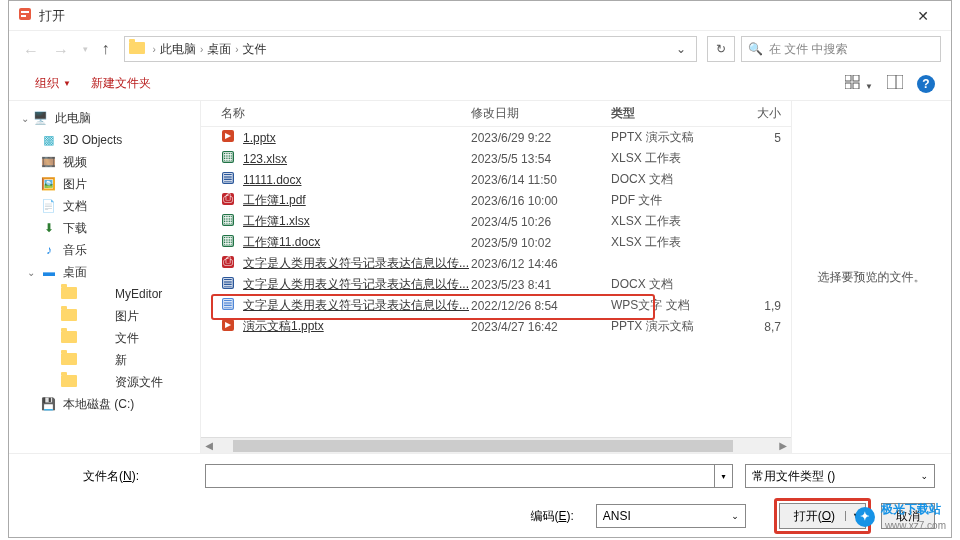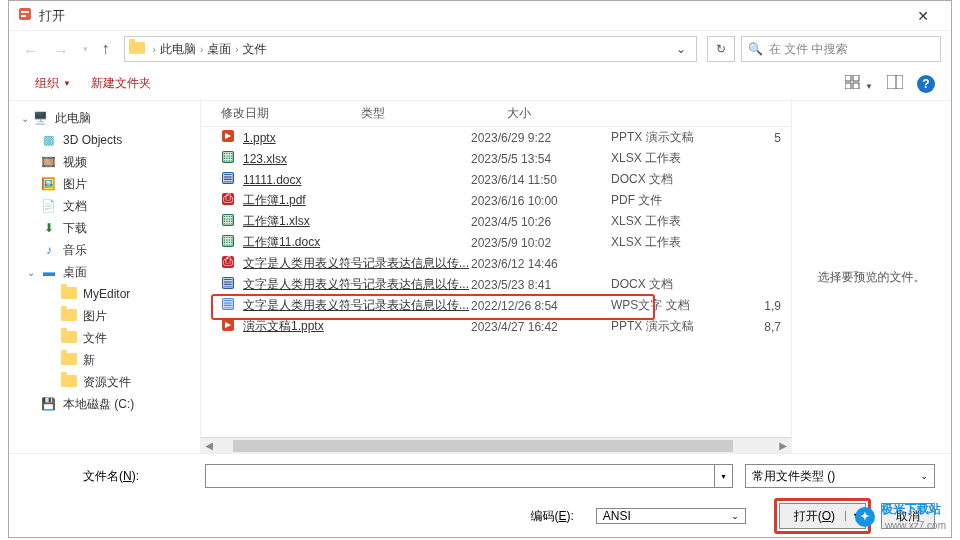--- a/index.html
+++ b/index.html
@@ -25,27 +25,27 @@
 .toolbar .tbtn { color: #b91c1c; font-size: 12px; padding: 0 10px; display: flex; align-items: center; }
 .toolbar .tbtn .drop { font-size: 8px; margin-left: 4px; }
 .toolbar .right { margin-left: auto; display: flex; align-items: center; gap: 14px; color: #555; }
 .help { width: 18px; height: 18px; border-radius: 50%; background: #1a73c8; color: #fff; display: flex; align-items: center; justify-content: center; font-weight: bold; font-size: 12px; }
 .main { display: flex; height: 352px; }
 .tree { width: 192px; border-right: 1px solid #eee; padding: 6px 0; overflow: hidden; }
 .tree-item { display: flex; align-items: center; height: 22px; padding-left: 12px; color: #333; }
 .tree-item .exp { width: 12px; color: #777; font-size: 10px; }
 .tree-item .ticon { margin-right: 6px; width: 16px; text-align: center; }
 .tree-item.l2 { padding-left: 32px; }
-.tree-item.l3 { padding-left: 52px; }
+.tree-item.l3 { padding-left: 52px; gap: 32px; }
 .filepane { flex: 1; display: flex; }
 .filelist { flex: 1; position: relative; }
 .file-header { display: flex; height: 26px; align-items: center; border-bottom: 1px solid #eee; color: #555; padding-left: 20px; }
 .col-name { width: 250px; }
 .col-date { width: 140px; }
-.col-type { width: 120px; }
+.col-type { width: 120px; font-weight: bold; }
 .col-size { width: 50px; text-align: right; }
 .file-row { display: flex; height: 21px; align-items: center; padding-left: 20px; color: #333; }
 .file-row .ficon { width: 16px; margin-right: 6px; }
 .file-row .fname { width: 228px; white-space: nowrap; overflow: hidden; text-overflow: ellipsis; text-decoration: underline; }
 .file-row .fdate { width: 140px; color: #555; }
 .file-row .ftype { width: 120px; color: #555; }
 .file-row .fsize { width: 50px; text-align: right; color: #555; }
 .file-row.hl { position: relative; }
 .file-row.hl::before { content: ""; position: absolute; left: 10px; top: -1px; width: 440px; height: 22px; border: 2px solid #d93a2b; border-radius: 3px; pointer-events: none; }
 .scrollbar-h { position: absolute; bottom: 0; left: 0; right: 0; height: 16px; background: #f0f0f0; border-top: 1px solid #ddd; display: flex; align-items: center; }
@@ -57,21 +57,21 @@
 .row1 { display: flex; align-items: center; margin-bottom: 10px; }
 .row1 .lbl { width: 180px; text-align: center; padding-right: 8px; }
 .row1 .lbl .u { text-decoration: underline; }
 .row1 input { flex: 1; height: 24px; border: 1px solid #888; padding: 0 4px; }
 .row1 .dd { width: 18px; height: 24px; border: 1px solid #888; border-left: none; display: flex; align-items: center; justify-content: center; font-size: 8px; }
 .filetype { width: 190px; height: 24px; border: 1px solid #888; margin-left: 12px; display: flex; align-items: center; padding: 0 6px; }
 .filetype .spacer { flex: 1; }
 .row2 { display: flex; align-items: center; justify-content: flex-end; gap: 10px; }
 .row2 .enclbl { margin-right: 12px; }
 .row2 .enclbl .u { text-decoration: underline; }
-.encsel { width: 150px; height: 16px; border: 1px solid #888; display: flex; align-items: center; padding: 0 6px; margin-right: 18px; }
+.encsel { width: 150px; height: 24px; border: 1px solid #888; display: flex; align-items: center; padding: 0 6px; margin-right: 18px; }
 .encsel .spacer { flex: 1; }
 .btn { height: 26px; border: 1px solid #888; background: #efefef; padding: 0 14px; display: flex; align-items: center; position: relative; }
 .btn.open { padding-right: 4px; }
 .btn .drop2 { border-left: 1px solid #888; margin-left: 10px; padding-left: 6px; font-size: 9px; }
 .btn-wrap-hl { border: 3px solid #d93a2b; border-radius: 3px; padding: 2px; display: inline-flex; }
 .watermark { position: absolute; right: 14px; bottom: 8px; display: flex; align-items: center; color: #1793e6; font-size: 13px; font-weight: bold; }
 .watermark .logo { width: 20px; height: 20px; border-radius: 50%; background: #1793e6; color: #fff; display: flex; align-items: center; justify-content: center; margin-right: 6px; font-size: 11px; }
 .watermark .url { font-size: 10px; color: #888; font-weight: normal; margin-left: 4px; }
 .folder-glyph { width: 16px; height: 12px; background: #ffd76b; border-radius: 1px; display: inline-block; position: relative; }
 .folder-glyph::before { content: ""; position: absolute; top: -3px; left: 0; width: 6px; height: 3px; background: #ffd76b; border-radius: 1px 1px 0 0; }
@@ -199,20 +199,21 @@
         </div>
       <div class="tree-item l2">
           <span class="ticon">💾</span>
           <span>本地磁盘 (C:)</span>
         </div>
     </div>
 
     <div class="filepane">
       <div class="filelist">
         <div class="file-header">
+          <div class="col-name">名称</div>
           <div class="col-date">修改日期</div>
           <div class="col-type">类型</div>
           <div class="col-size">大小</div>
         </div>
         <div id="file-rows">
             <div class="file-row">
               <span class="ficon icon-pptx"><svg width="14" height="14">
                   <rect x="1" y="1" width="12" height="12" rx="2" fill="currentColor"></rect>
                   <text x="7" y="10" font-size="8" fill="#fff" text-anchor="middle">▸</text>
                 </svg></span>

